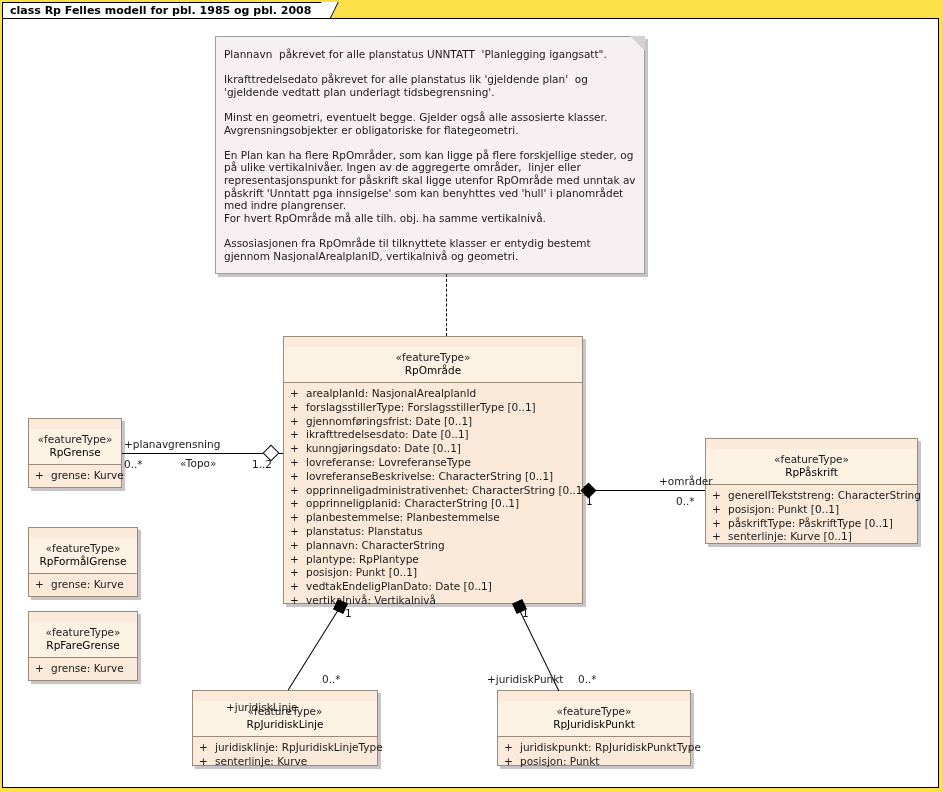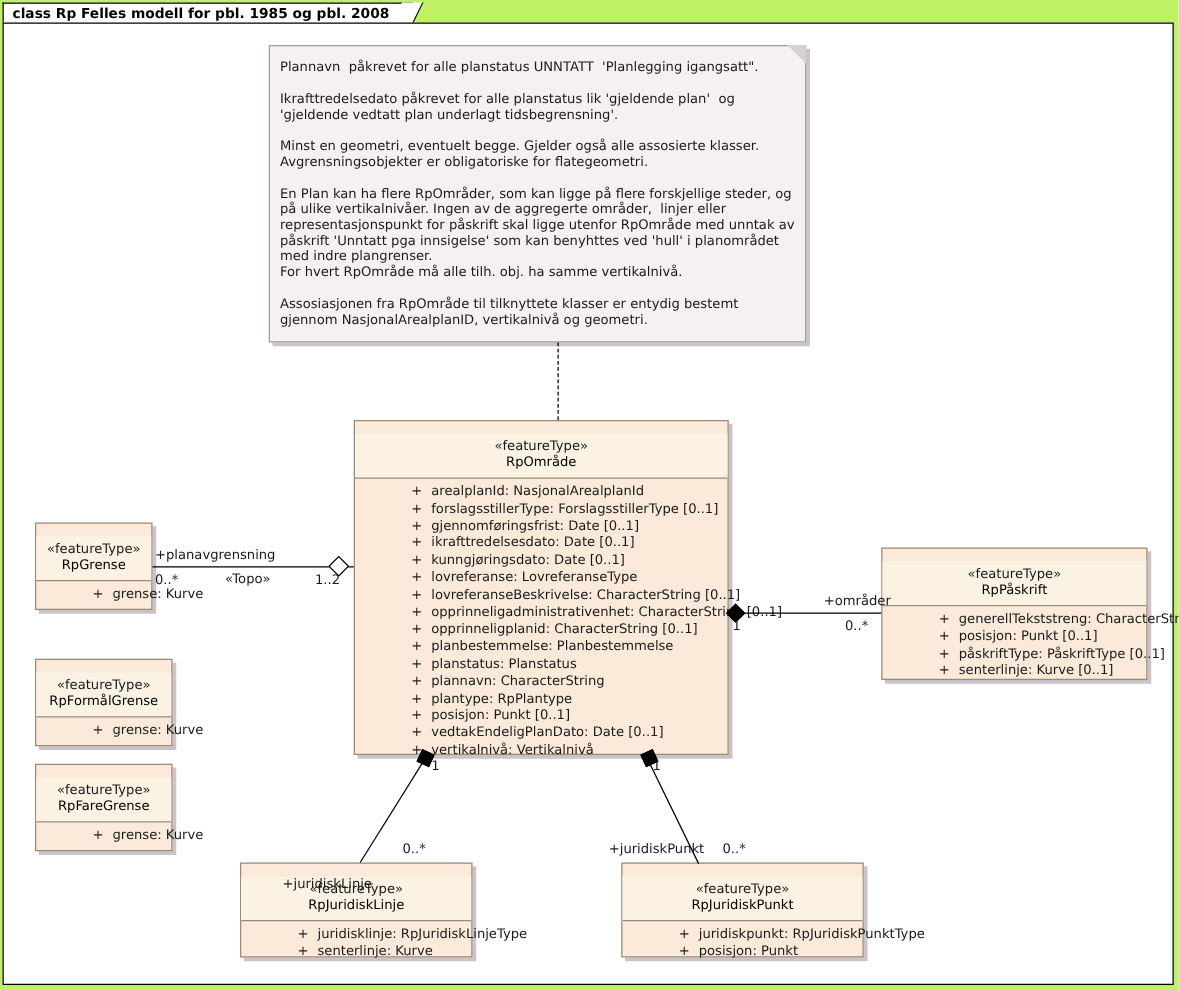--- a/index.html
+++ b/index.html
@@ -7,21 +7,21 @@
     background: #ffffff;
   }
   body {
     font-family: "DejaVu Sans", sans-serif;
     -webkit-font-smoothing: antialiased;
   }
   #canvas {
     position: relative;
     width: 943px;
     height: 792px;
-    background: #bef264;
+    background: #fde047;
     overflow: hidden;
   }
 
   
   #frame {
     position: absolute;
     left: 2px; top: 18px;
     width: 937px; height: 770px;
     border: 1px solid #000000;
     box-sizing: border-box;
@@ -110,21 +110,20 @@
     line-height: 13px;
   }
   .cls .cname {
     font-size: 10.5px;
     font-weight: normal;
     color: #000000;
     line-height: 13px;
   }
   .cls .attrs {
     padding: 4px 0 5px 0;
-    margin-left: 39px;
   }
   .cls .attr {
     font-size: 10.5px;
     color: #1a1a1a;
     line-height: 13.8px;
     white-space: nowrap;
     padding-left: 6px;
   }
   .cls .attr .vis {
     display: inline-block;

